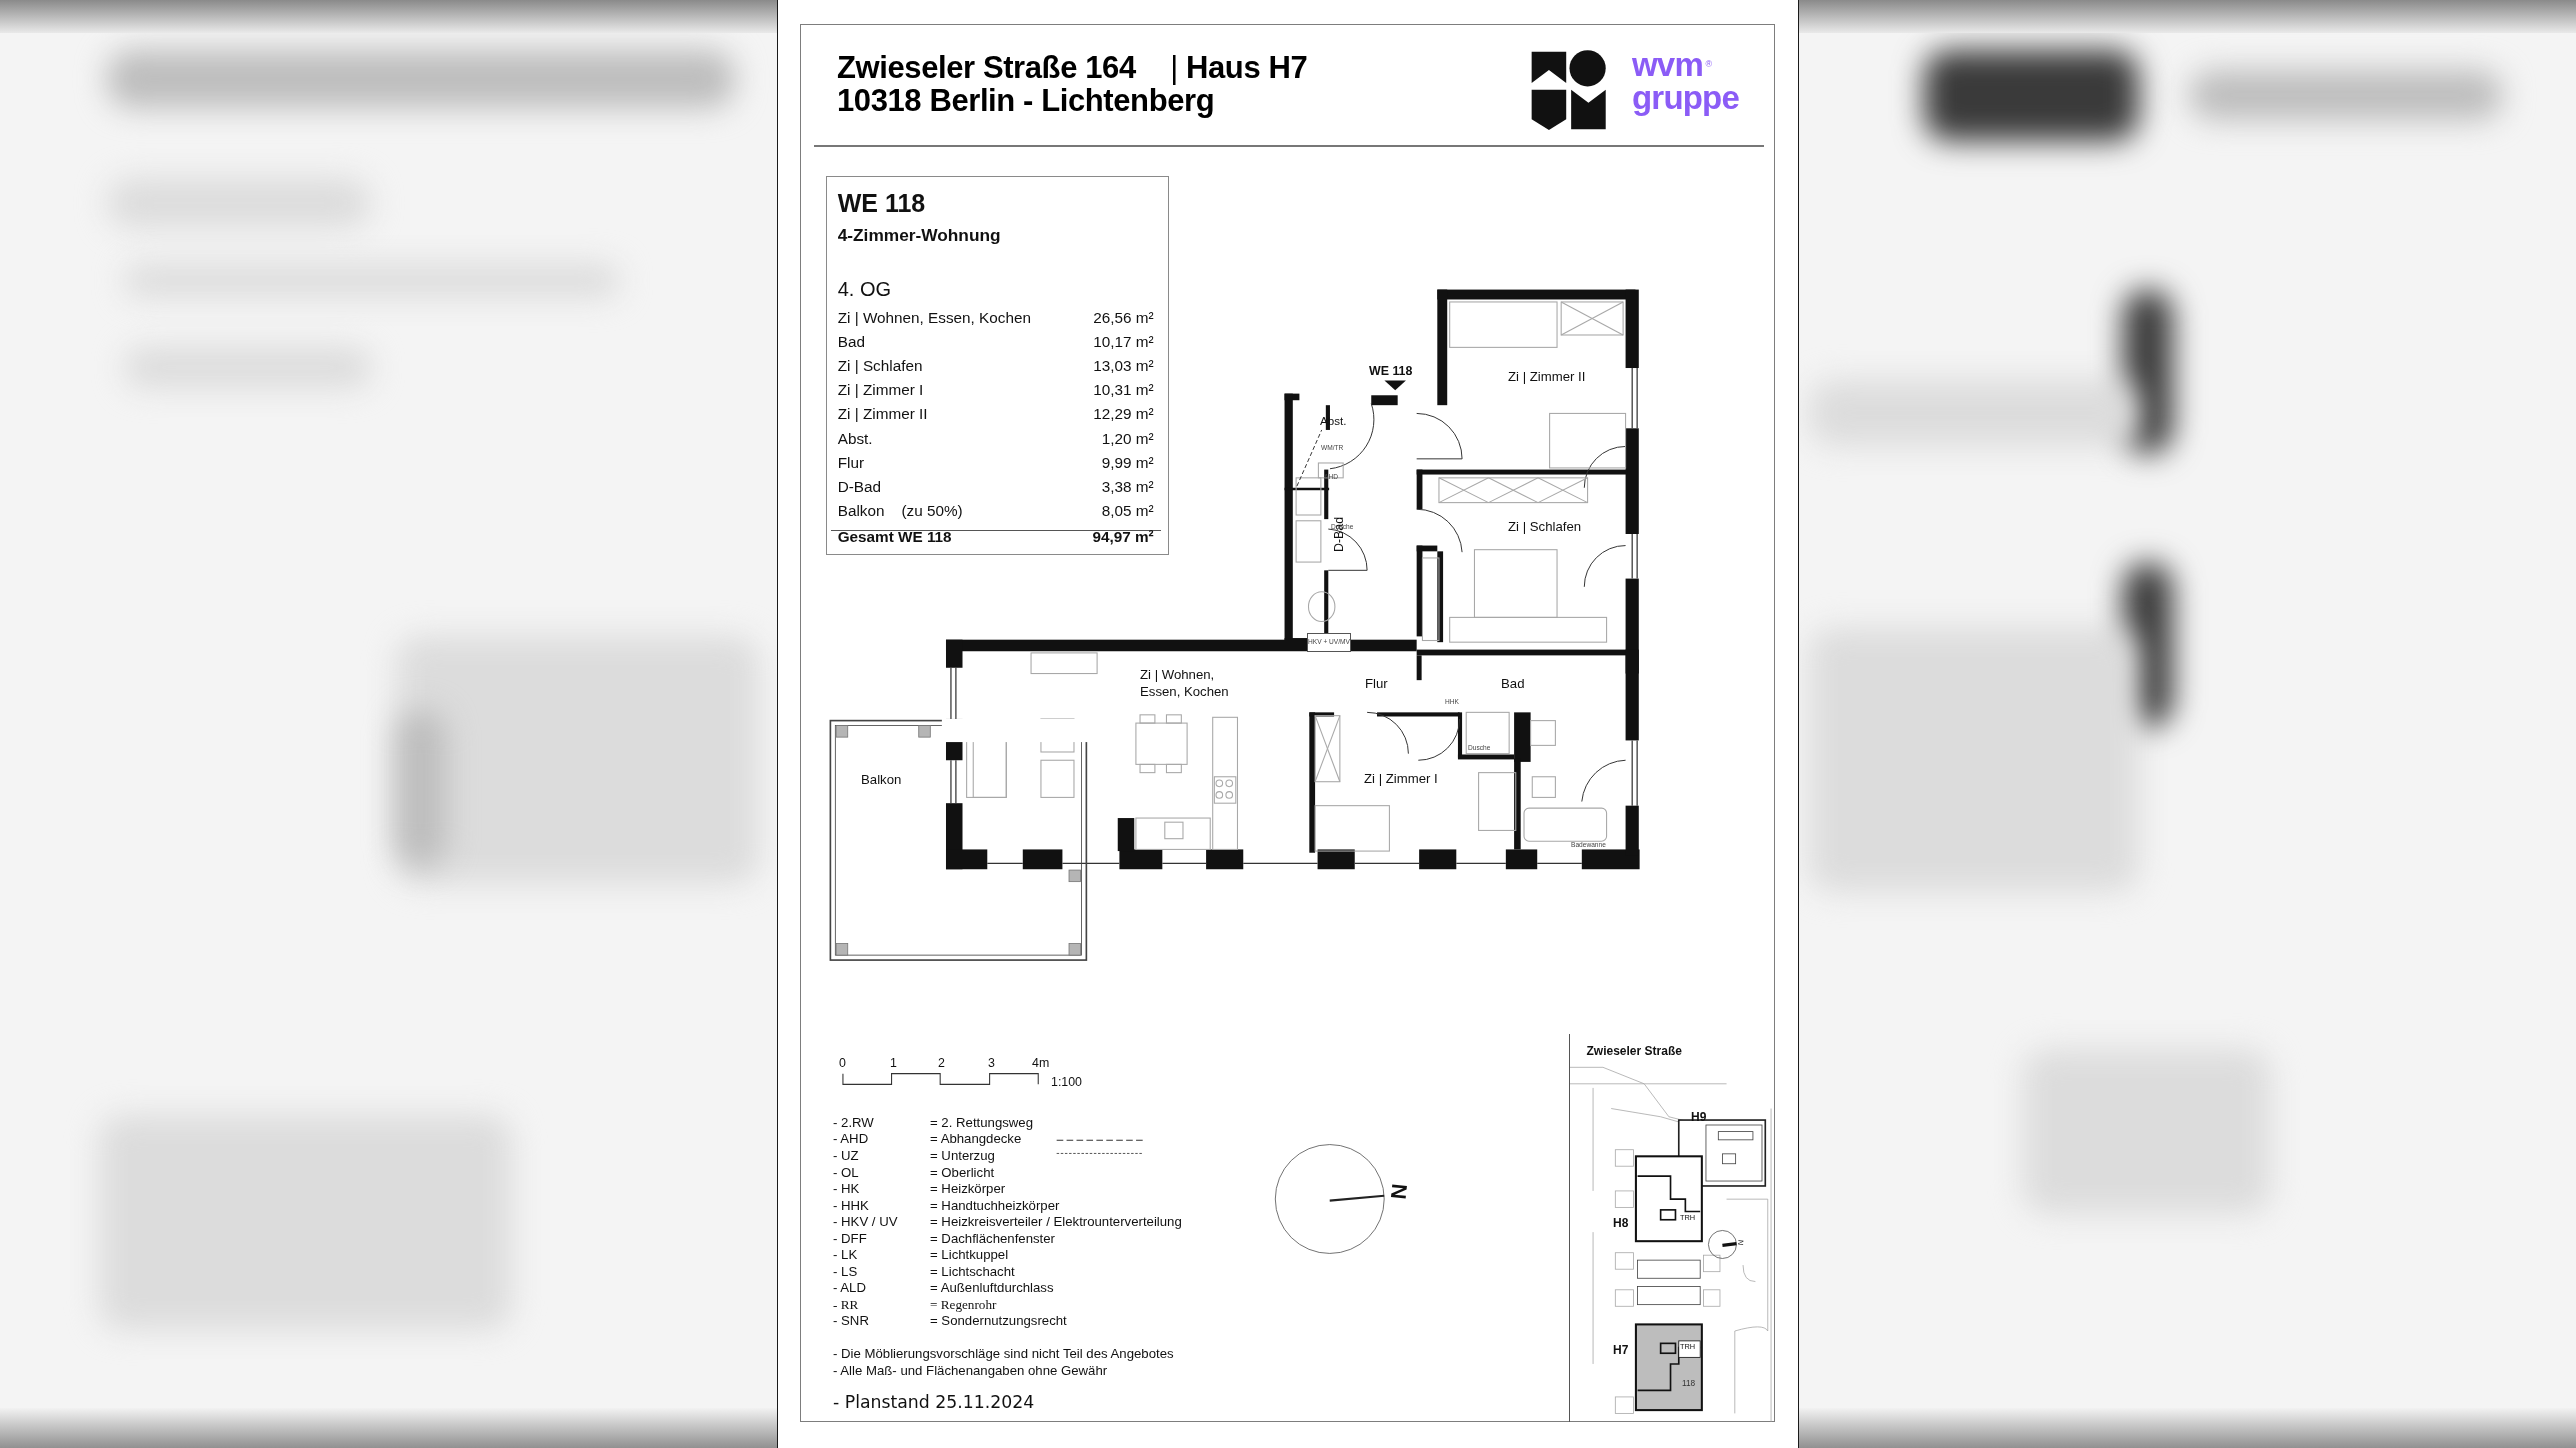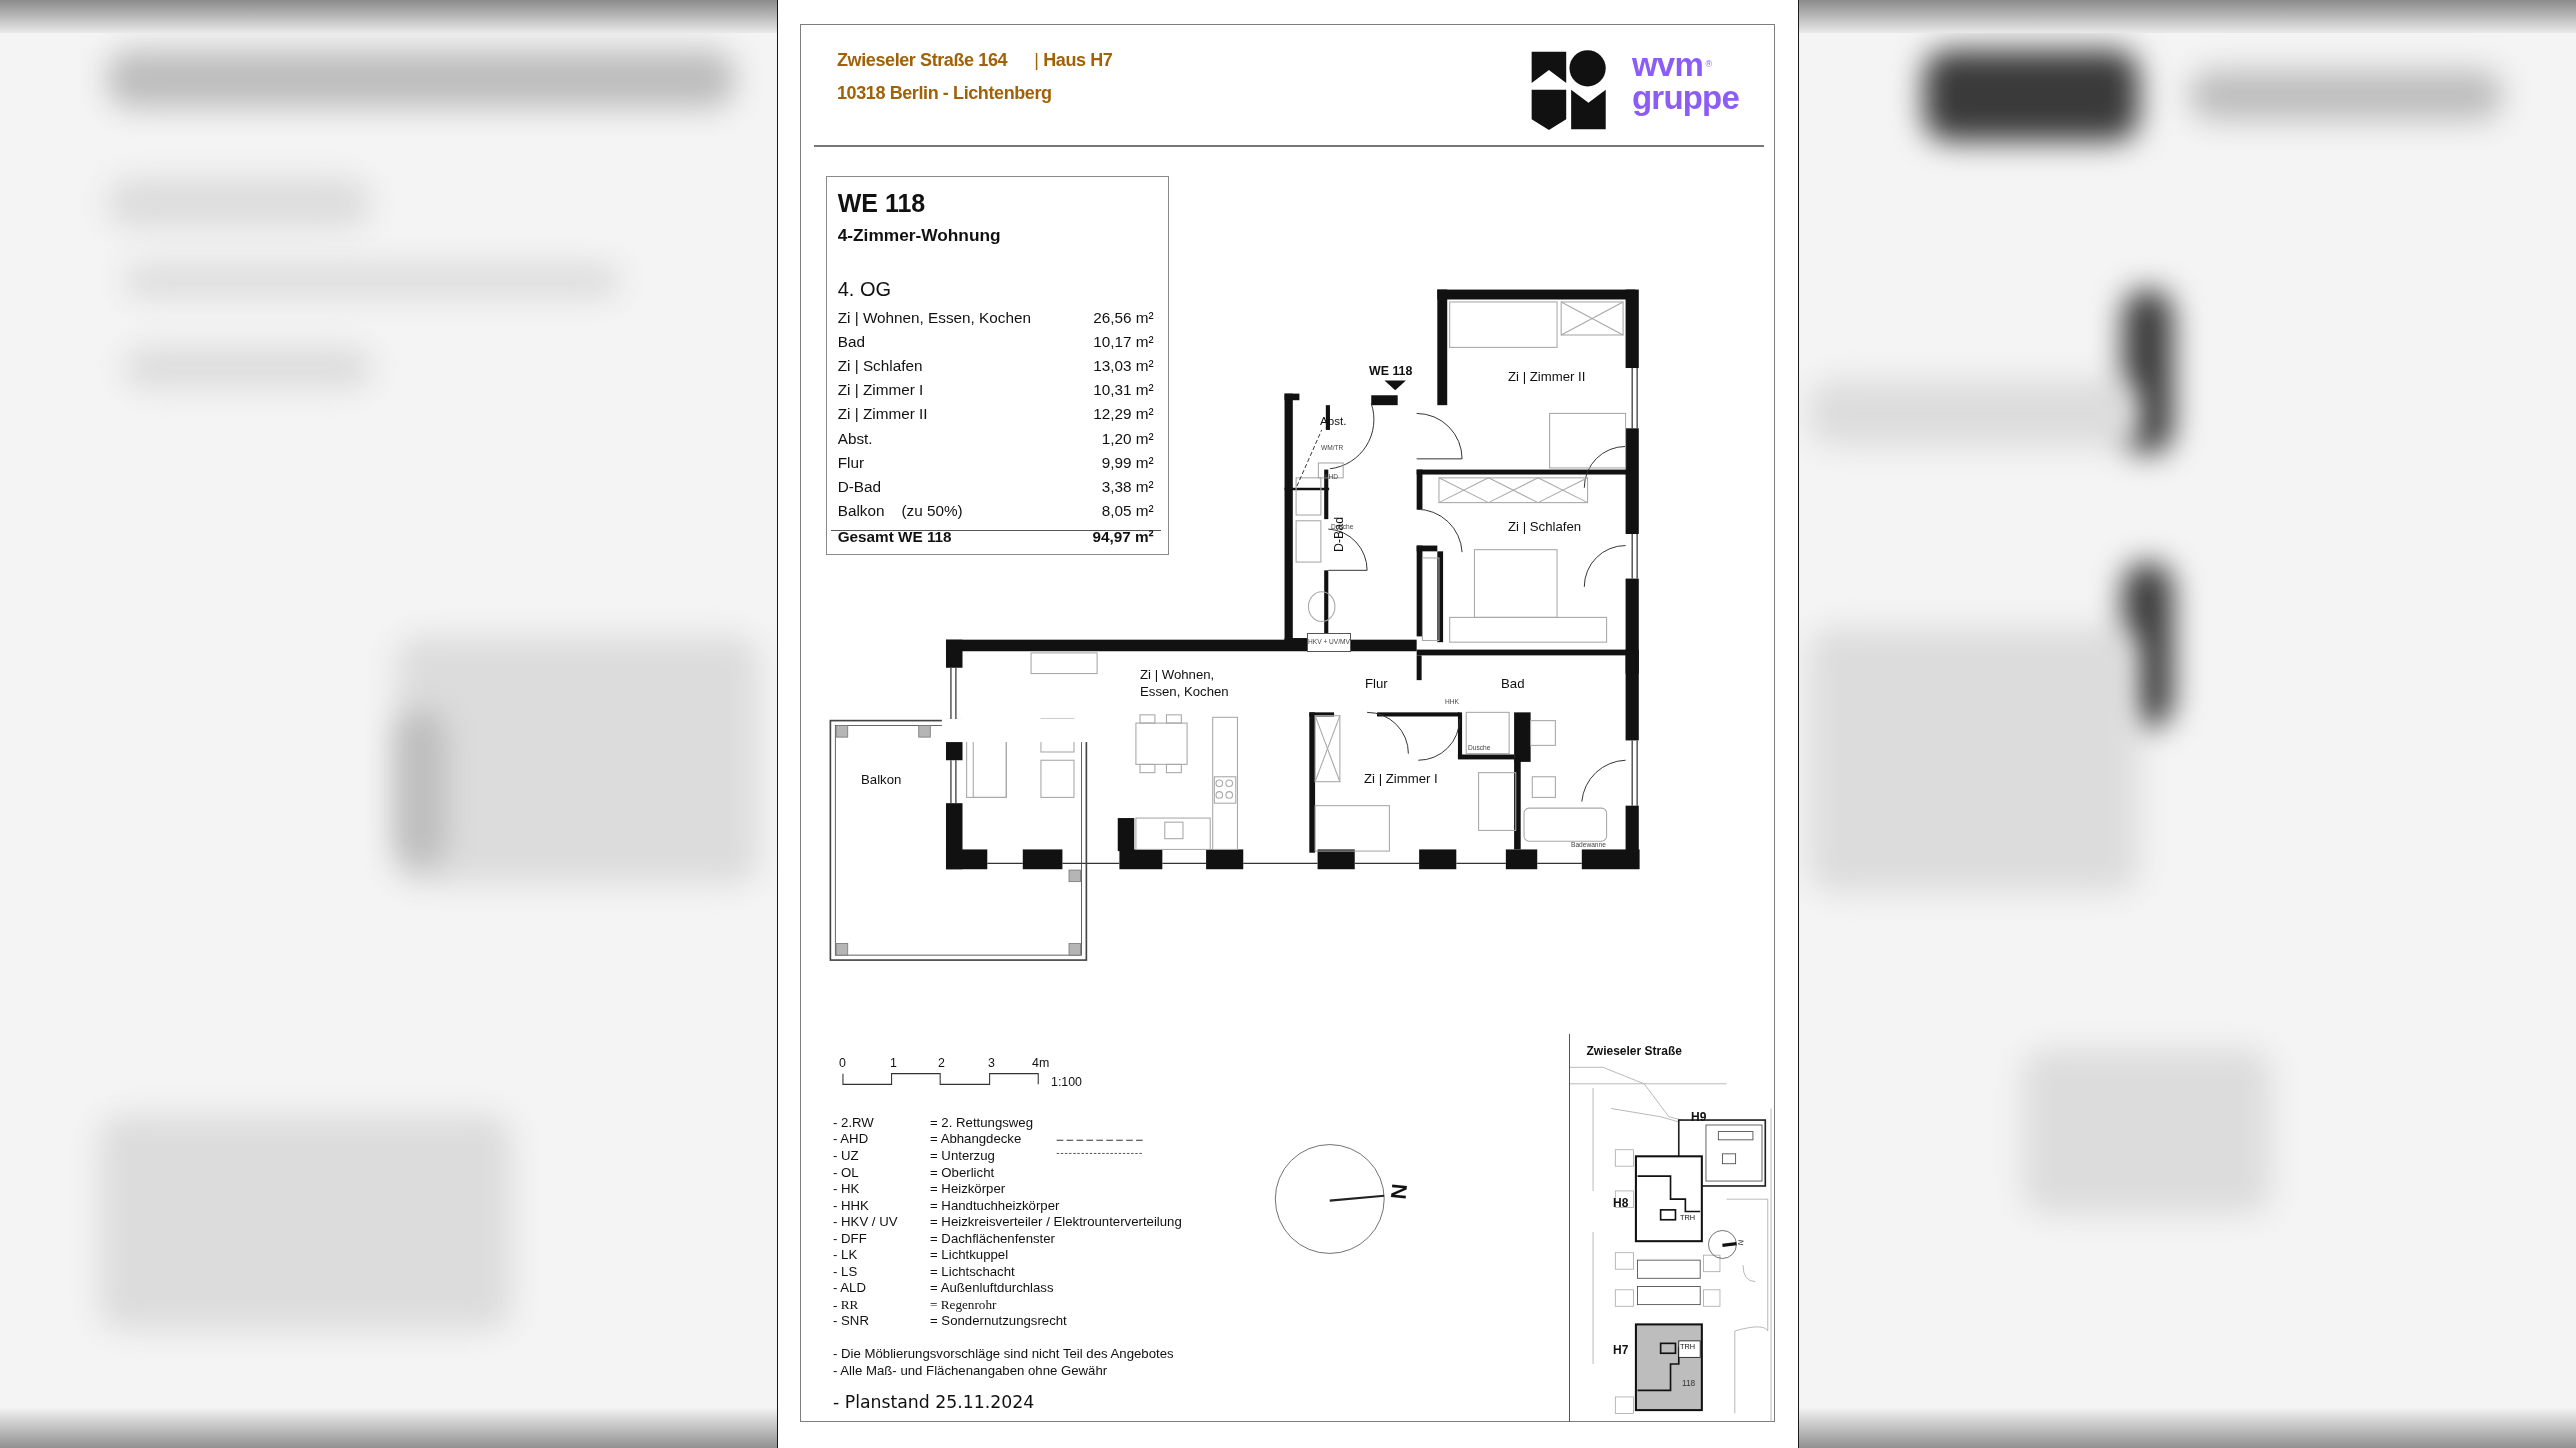--- a/index.html
+++ b/index.html
@@ -22,22 +22,22 @@
   .page {
     position: absolute; left: 777px; top: 0; width: 1022px; height: 1449px;
     background: #fff; border-left: 1.7px solid #1a1a1a; border-right: 1.7px solid #1a1a1a;
     box-sizing: border-box;
   }
   .frame {
     position: absolute; left: 800px; top: 24px; width: 975px; height: 1398px;
     border: 1.7px solid #7d7d7d; box-sizing: border-box;
   }
   .abs { position: absolute; }
-  .hdr-line { font-family: "Liberation Sans", sans-serif; font-weight: bold; font-size: 18px;
-    letter-spacing: -0.4px; white-space: nowrap; color: #a16207; }
+  .hdr-line { font-family: "Liberation Sans", sans-serif; font-weight: bold; font-size: 31px;
+    letter-spacing: -0.4px; white-space: nowrap; color: #000000; }
   .hdr-rule { position: absolute; left: 814px; top: 145px; width: 950px; height: 1.7px; background: #777; }
 
   .logo-text { font-family: "Liberation Sans", sans-serif; font-weight: bold; font-size: 33px;
     line-height: 33px; letter-spacing: -0.8px; color: #8b5cf6; }
   .reg { font-size: 9px; vertical-align: top; font-weight: normal; margin-left: 2.5px; }
 
   .infobox { position: absolute; left: 826px; top: 176px; width: 343px; height: 379px;
     border: 1.7px solid #8a8a8a; box-sizing: border-box; }
   .we-title { position: absolute; left: 10.7px; top: 11.6px; font-weight: bold; font-size: 25px;
     font-family: "Liberation Sans", sans-serif; }
@@ -411,20 +411,20 @@
     <rect x="80" y="352" width="80" height="104" fill="#bdbdbd" stroke="#111" stroke-width="2.5"></rect>
     <path d="M82 432 H122 V400 H132 V380 H158" fill="none" stroke="#111" stroke-width="2"></path>
     <rect x="132" y="372" width="26" height="20" fill="#fff" stroke="#111" stroke-width="1"></rect>
     <rect x="110" y="375" width="18" height="12" fill="none" stroke="#111" stroke-width="2"></rect>
 
     <circle cx="185" cy="255" r="17" fill="none" stroke="#555" stroke-width="1"></circle>
     <line x1="185" y1="256" x2="202" y2="254" stroke="#111" stroke-width="4"></line>
   </svg>
   <div class="site-label" style="left:16.5px;top:10px;">Zwieseler Straße</div>
   <div class="site-label" style="left:121px;top:76px;">H9</div>
-  <div class="site-label" style="left:43px;top:162px;">H8</div>
+  <div class="site-label" style="left:43px;top:182px;">H8</div>
   <div class="site-label" style="left:43px;top:309px;">H7</div>
   <div class="site-label" style="left:110px;top:179px;font-weight:normal;font-size:7.4px;">TRH</div>
   <div class="site-label" style="left:110px;top:308px;font-weight:normal;font-size:7.4px;">TRH</div>
   <div class="site-label" style="left:112px;top:344px;font-weight:normal;font-size:8.3px;color:#333;">118</div>
   <div class="site-label" style="left:168px;top:204px;font-weight:normal;font-size:7.4px;transform:rotate(-84deg);">N</div>
 </div>
 
 
 </body></html>

